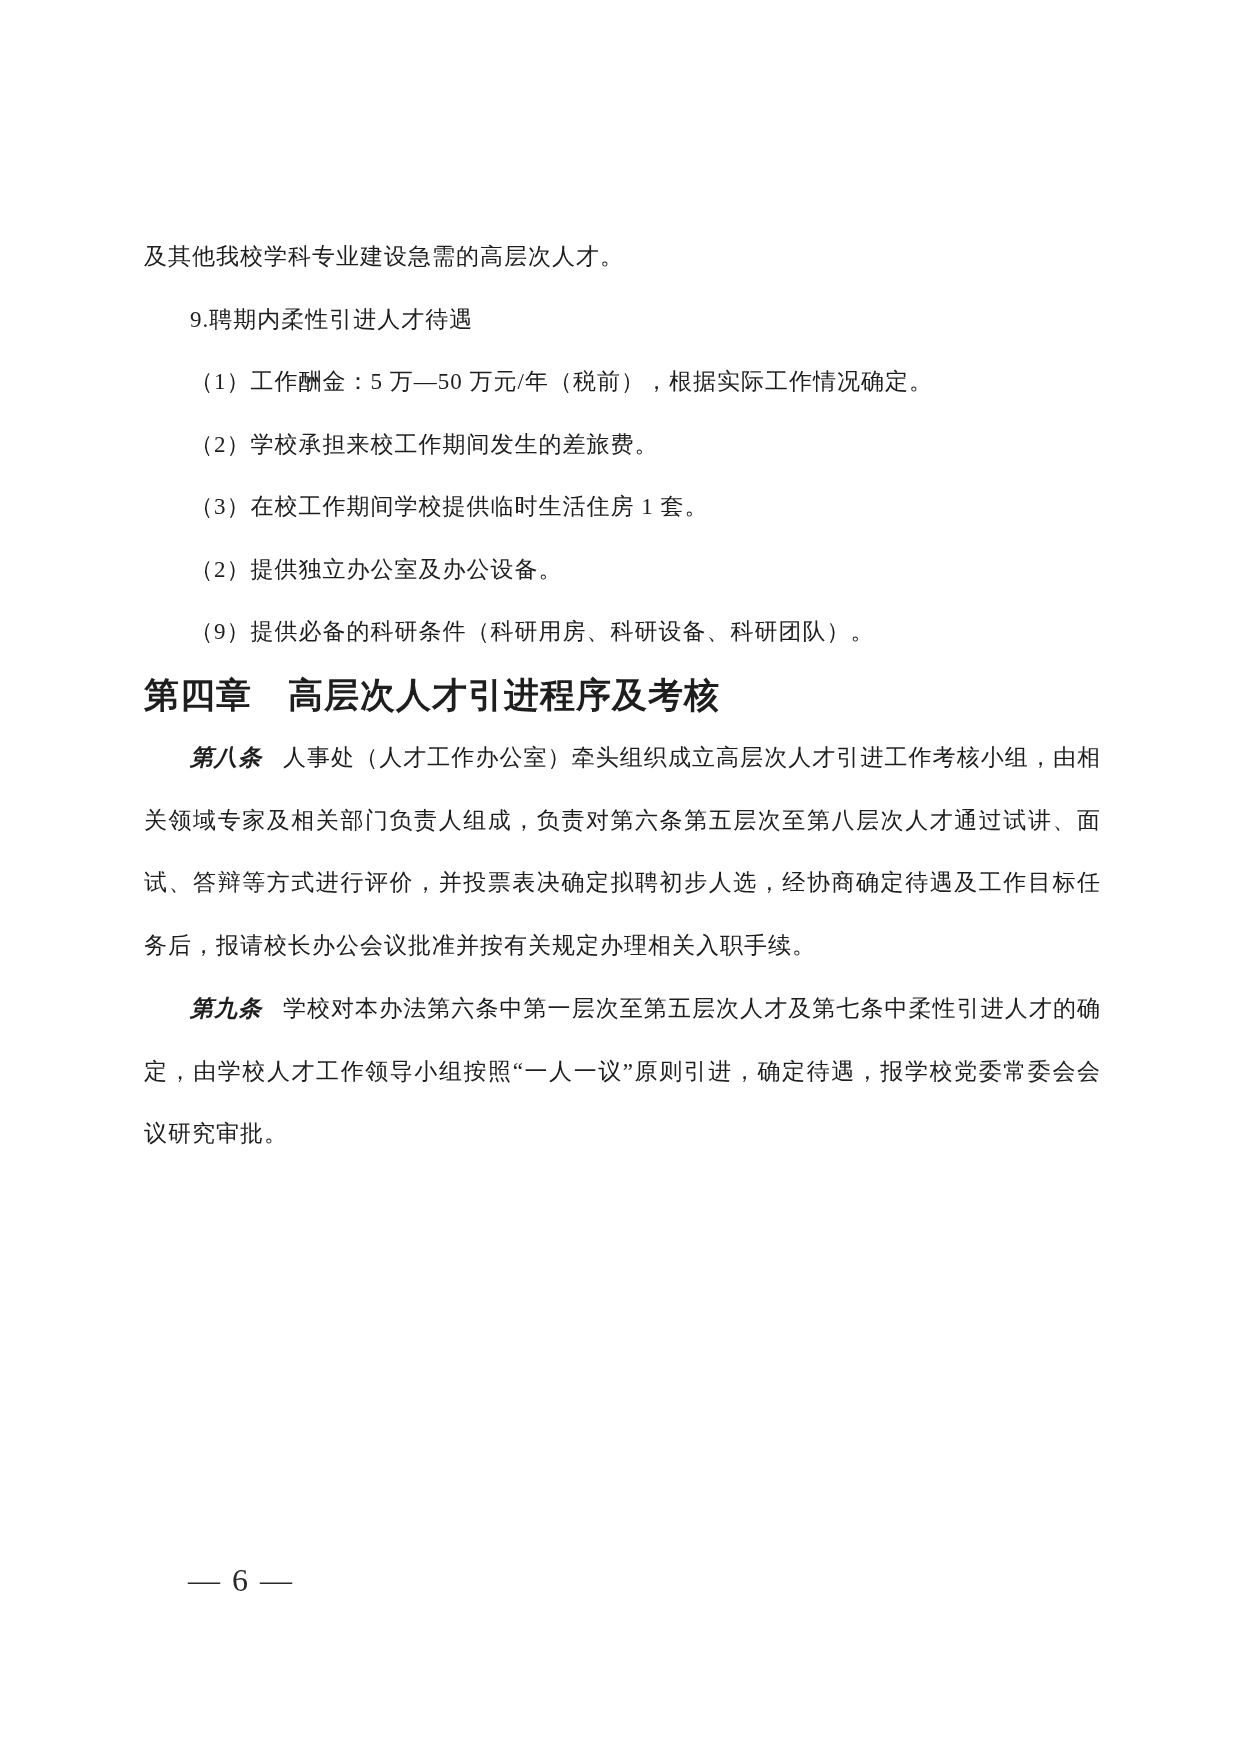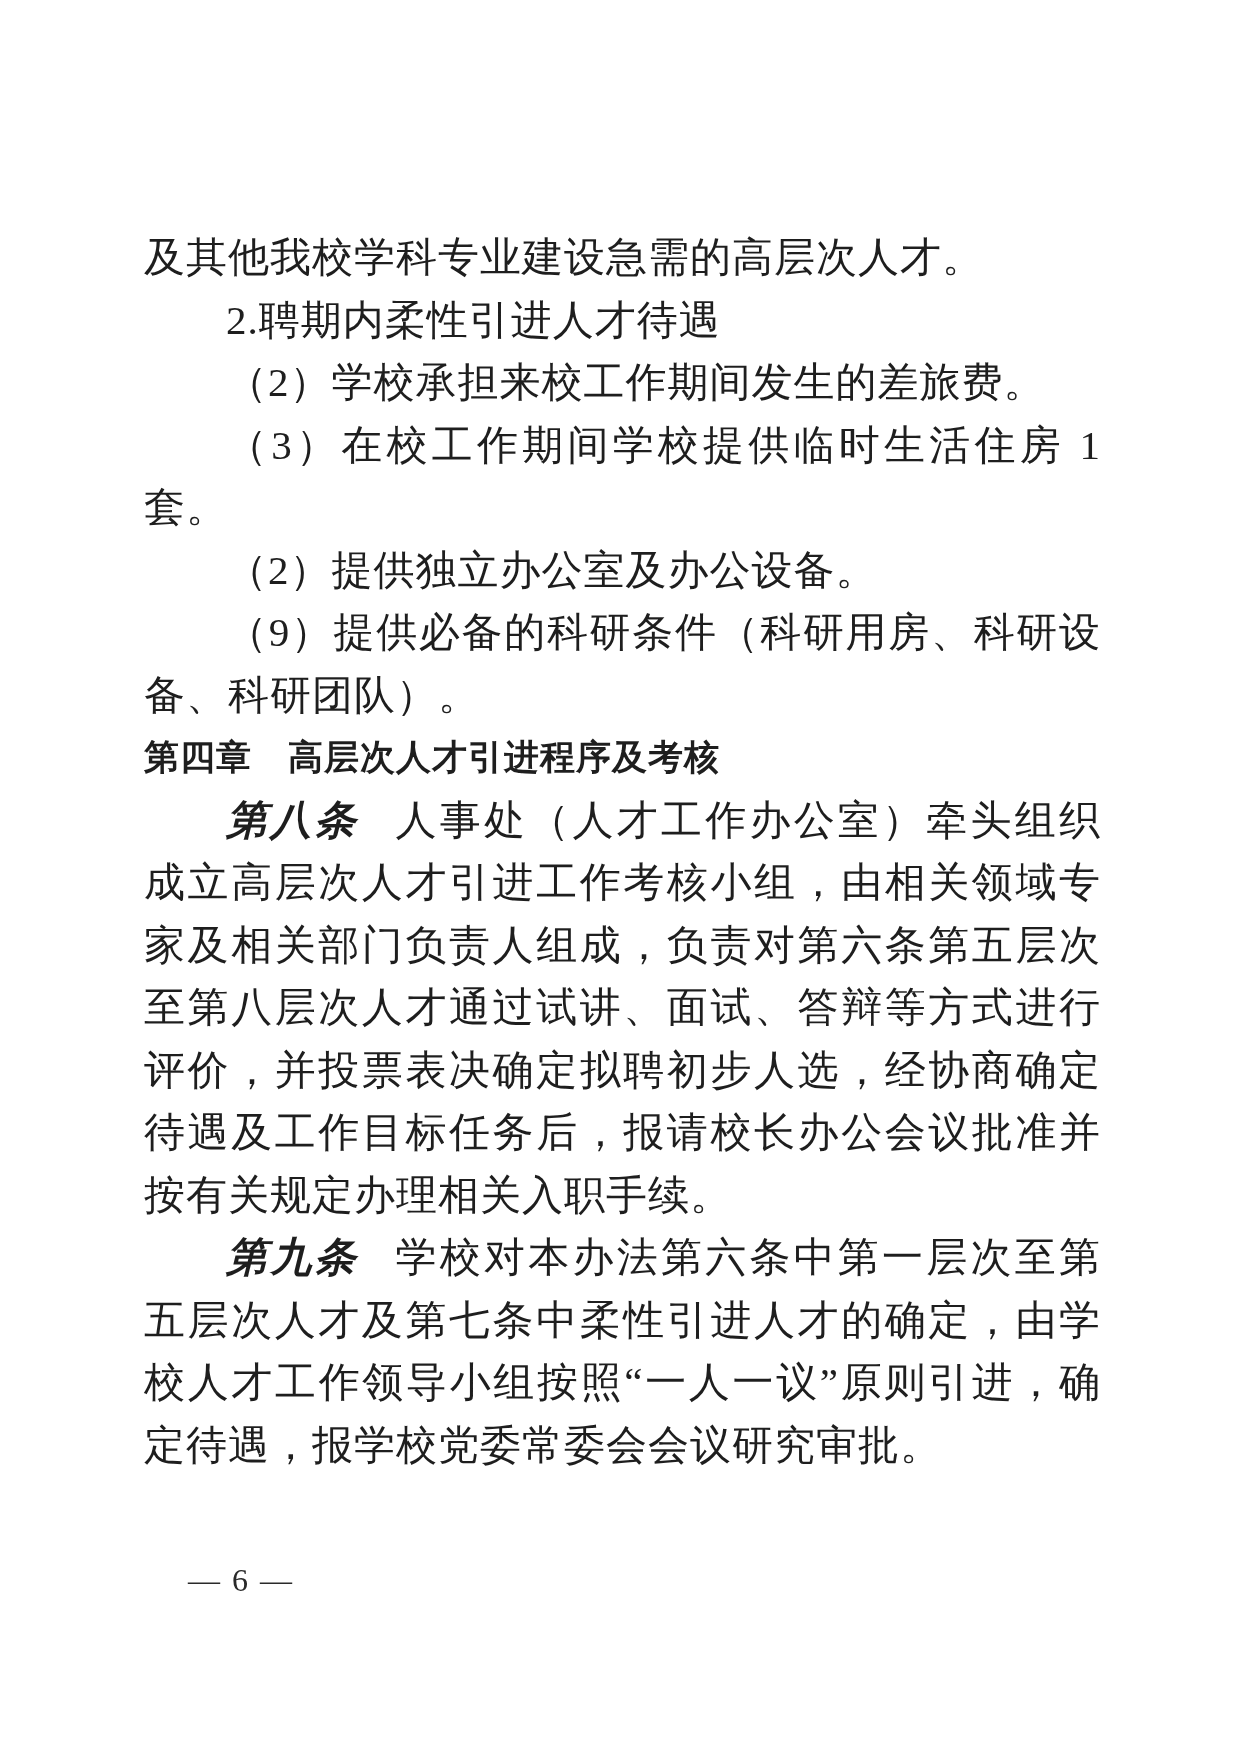--- a/index.html
+++ b/index.html
@@ -18,21 +18,21 @@
     background: #ffffff;
   }
   .doc-body {
     position: absolute;
     left: 144px;
     top: 226px;
     width: 957px;
   }
   .para {
     margin: 0;
-    font-size: 41px;
+    font-size: 23px;
     line-height: 62.5px;
     text-align: justify;
     letter-spacing: 1px;
     word-break: break-all;
   }
   .para.indent { text-indent: 2em; }
   .para.continuation { text-indent: 0; }
   .para.article { text-indent: 2em; }
   .para.heading {
     text-indent: 0;
@@ -57,21 +57,22 @@
     color: #2a2a2a;
   }
 </style>
 </head>
 <body>
 
 <div class="page">
   <main class="doc-body">
 
   <p class="para continuation">及其他我校学科专业建设急需的高层次人才。</p>
-      <p class="para indent">2.聘期内柔性引进人才待遇</p>
+      <p class="para indent">9.聘期内柔性引进人才待遇</p>
+      <p class="para indent">（1）工作酬金：5 万—50 万元/年（税前），根据实际工作情况确定。</p>
       <p class="para indent">（2）学校承担来校工作期间发生的差旅费。</p>
       <p class="para indent">（3）在校工作期间学校提供临时生活住房 1 套。</p>
       <p class="para indent">（2）提供独立办公室及办公设备。</p>
       <p class="para indent">（9）提供必备的科研条件（科研用房、科研设备、科研团队）。</p>
       <p class="para heading">第四章　高层次人才引进程序及考核</p>
       <p class="para article"><span class="lead">第八条</span>人事处（人才工作办公室）牵头组织成立高层次人才引进工作考核小组，由相关领域专家及相关部门负责人组成，负责对第六条第五层次至第八层次人才通过试讲、面试、答辩等方式进行评价，并投票表决确定拟聘初步人选，经协商确定待遇及工作目标任务后，报请校长办公会议批准并按有关规定办理相关入职手续。</p>
       <p class="para article"><span class="lead">第九条</span>学校对本办法第六条中第一层次至第五层次人才及第七条中柔性引进人才的确定，由学校人才工作领导小组按照“一人一议”原则引进，确定待遇，报学校党委常委会会议研究审批。</p>
     </main>
   <div class="page-footer">— 6 —</div>
 </div>

